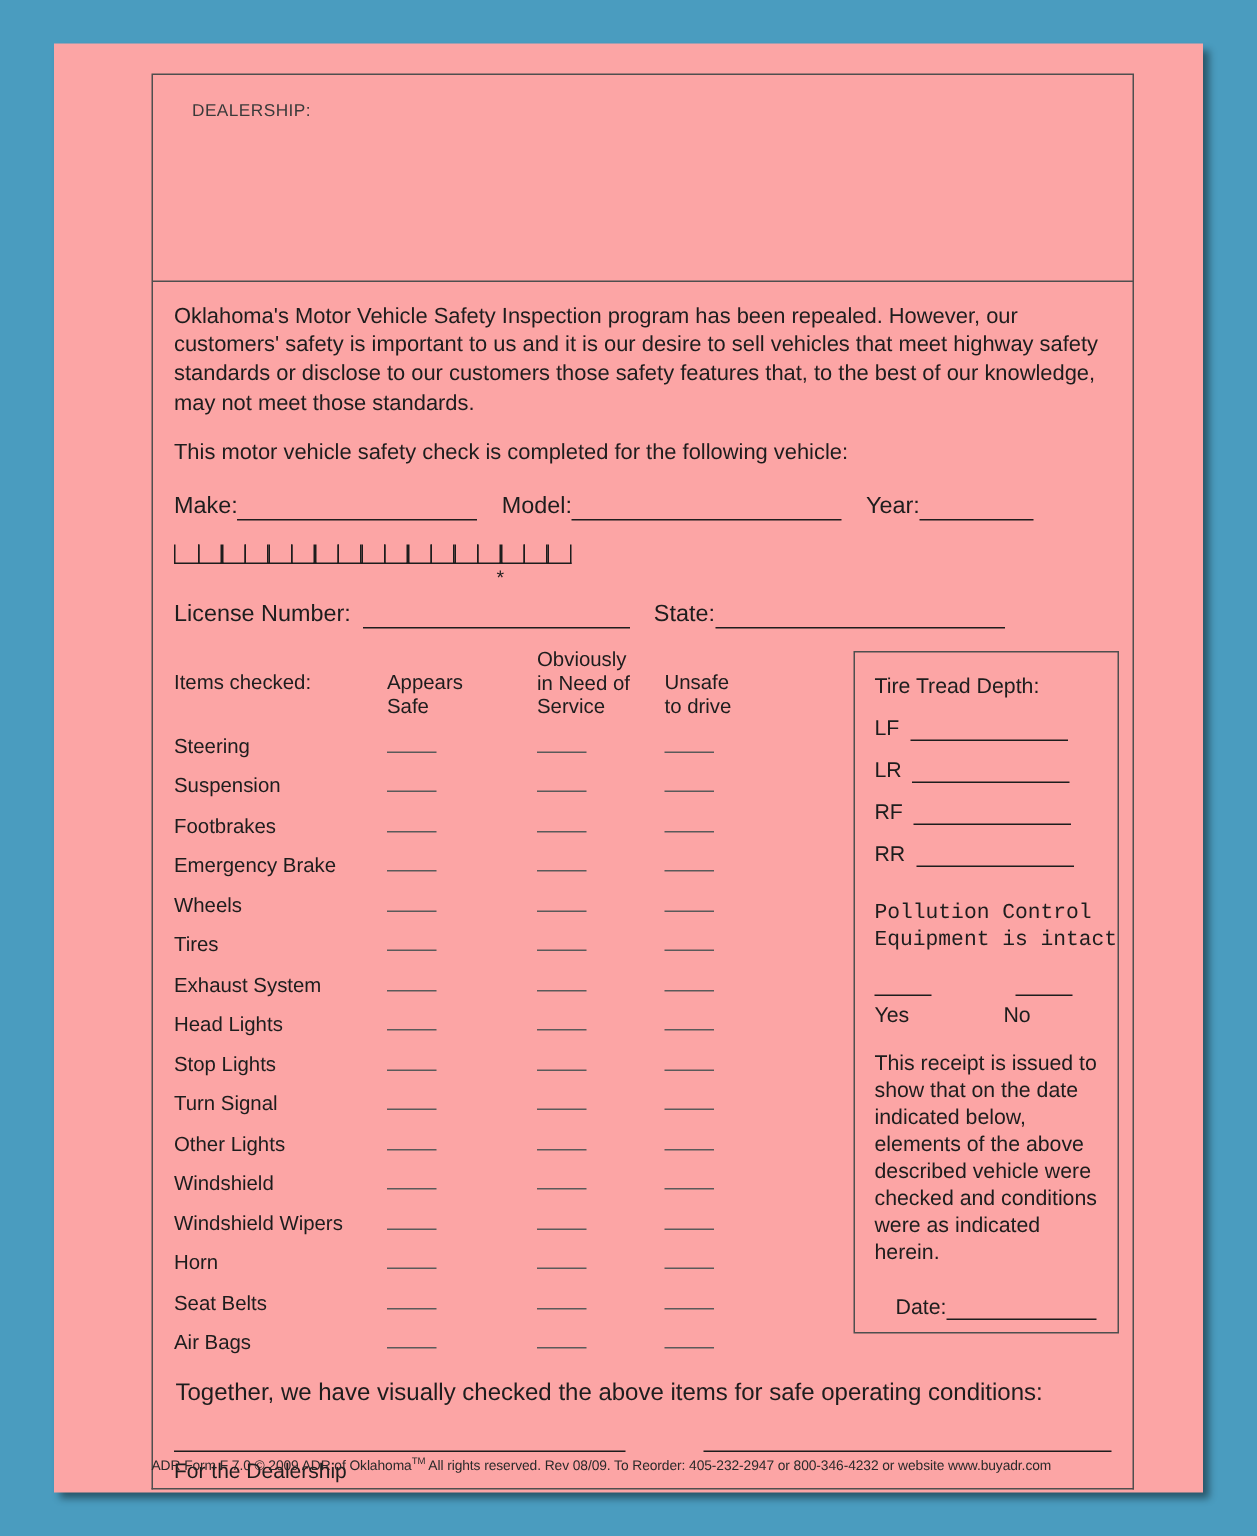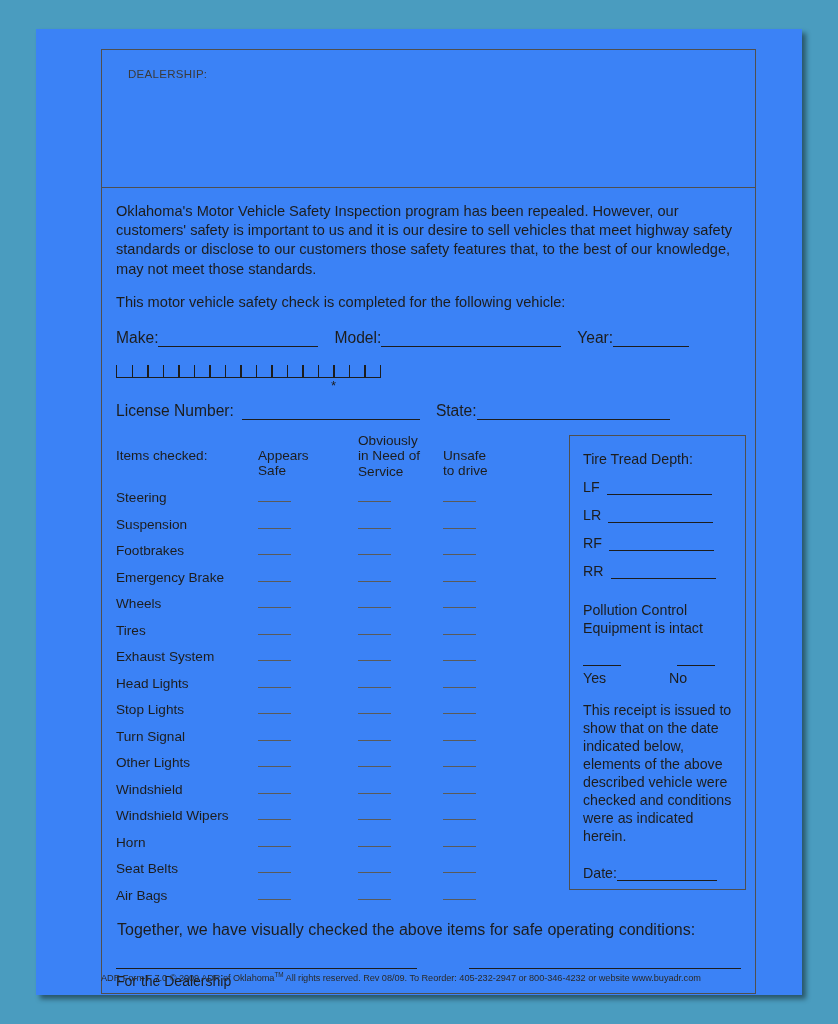--- a/index.html
+++ b/index.html
@@ -14,21 +14,21 @@
     overflow: hidden;
   }
 
   
   #page-sheet {
     position: absolute;
     left: 36px;
     top: 29px;
     width: 766px;
     height: 966px;
-    background: #3b82f6;
+    background: #fca5a5;
     box-shadow: 4px 4px 5px rgba(0,0,0,0.45);
     box-sizing: border-box;
   }
 
   
   #form-frame {
     position: absolute;
     left: 65px;
     top: 20px;
     width: 655px;
@@ -174,20 +174,21 @@
     margin-bottom: 12px;
     white-space: nowrap;
   }
   .tire-row .ul { border-bottom: 1.4px solid #1d1d1d; }
 
   .pollution-text {
     font-size: 14.2px;
     color: #1d1d1d;
     line-height: 18px;
     margin-top: 22px;
+    font-family: Liberation Mono, monospace;
   }
   #yesno-row {
     margin-top: 16px;
     font-size: 14.2px;
     color: #1d1d1d;
   }
   .yn-line {
     display: inline-block;
     width: 38px;
     border-bottom: 1.6px solid #1d1d1d;
@@ -203,20 +204,21 @@
     color: #1d1d1d;
     line-height: 18px;
     margin-top: 15px;
     width: 155px;
   }
   #date-row {
     font-size: 14.2px;
     color: #1d1d1d;
     margin-top: 20px;
     white-space: nowrap;
+    text-align: center;
   }
 
   
   #together-text {
     font-size: 16px;
     color: #1d1d1d;
     margin-top: 18px;
     padding-left: 1px;
   }
   #sig-row {

